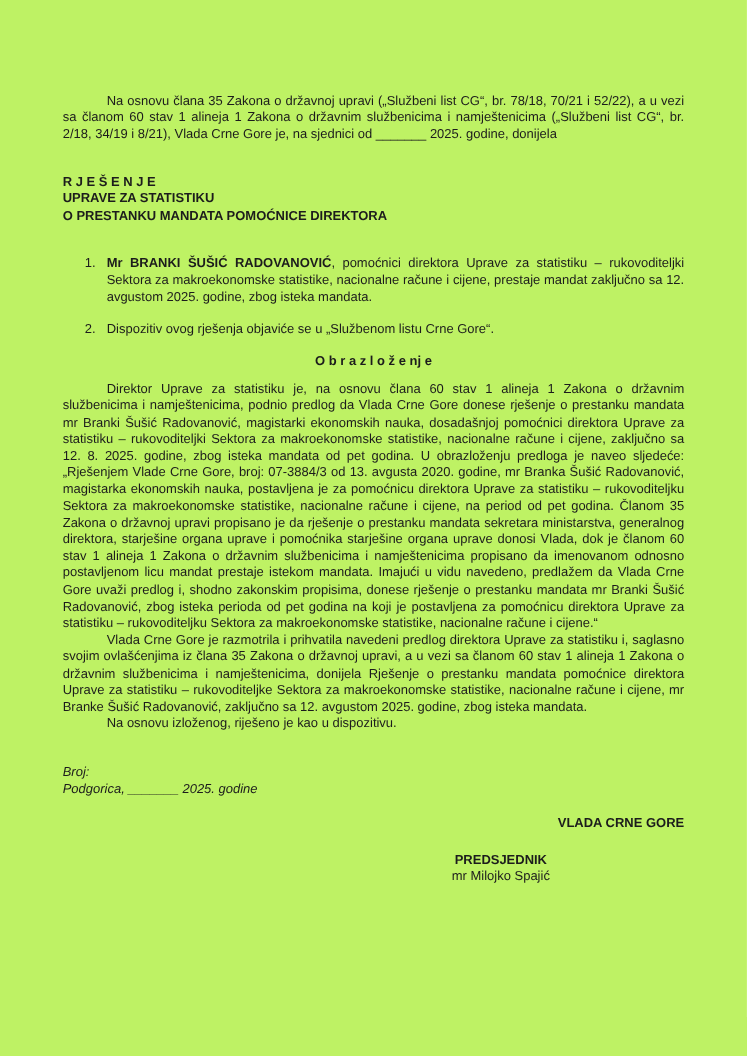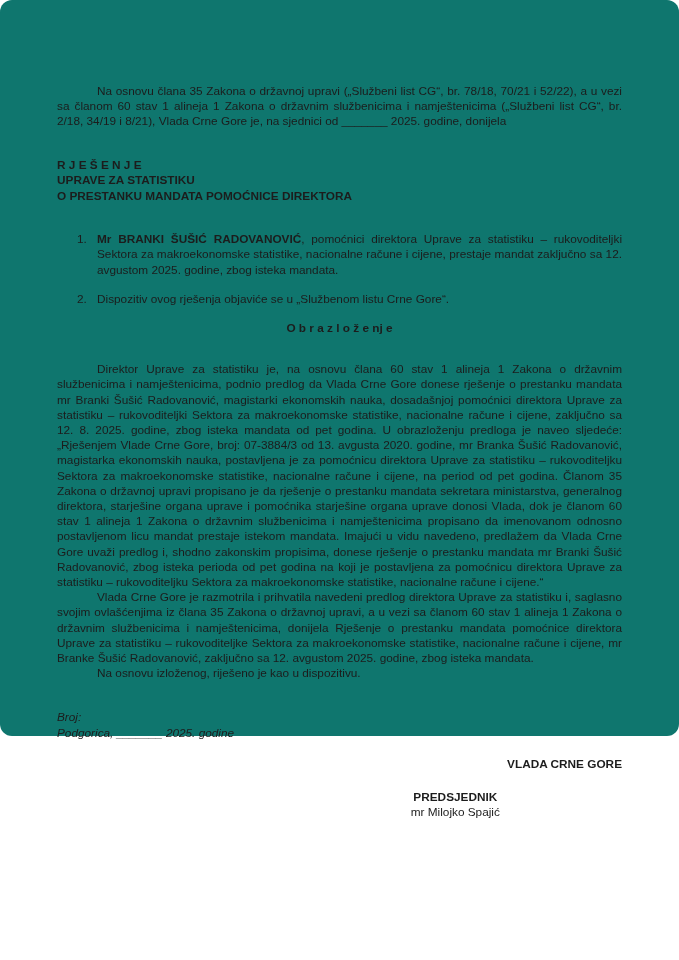--- a/index.html
+++ b/index.html
@@ -10,24 +10,23 @@
   }
   body {
     font-family: "Liberation Sans", "DejaVu Sans", sans-serif;
     font-size: 11.8px;
     line-height: 15.2px;
     color: #1c1c1c;
     overflow: hidden;
   }
   .page {
     width: 679px;
-    height: 736px;
+    height: 960px;
     padding: 84px 57px 0 57px;
-    background: #0f766e;
-    border-radius: 12px;
+    background: #bef264;
   }
   .justify { text-align: justify; }
   .indent { text-indent: 40px; }
   b, .bold { font-weight: bold; }
 
   .title-block {
     margin-top: 28px;
     font-weight: bold;
   }
   .title-block div { line-height: 15.5px; }
@@ -43,21 +42,21 @@
   .list-item .num {
     flex: 0 0 20px;
   }
   .list-item .li-text {
     flex: 1;
     text-align: justify;
   }
 
   .section-heading {
     margin-top: 12px;
-    margin-bottom: 26px;
+    margin-bottom: 10px;
     text-align: center;
     font-weight: bold;
   }
 
   .legal {
     margin-top: 14px;
   }
 
   .footer-block {
     margin-top: 29px;

